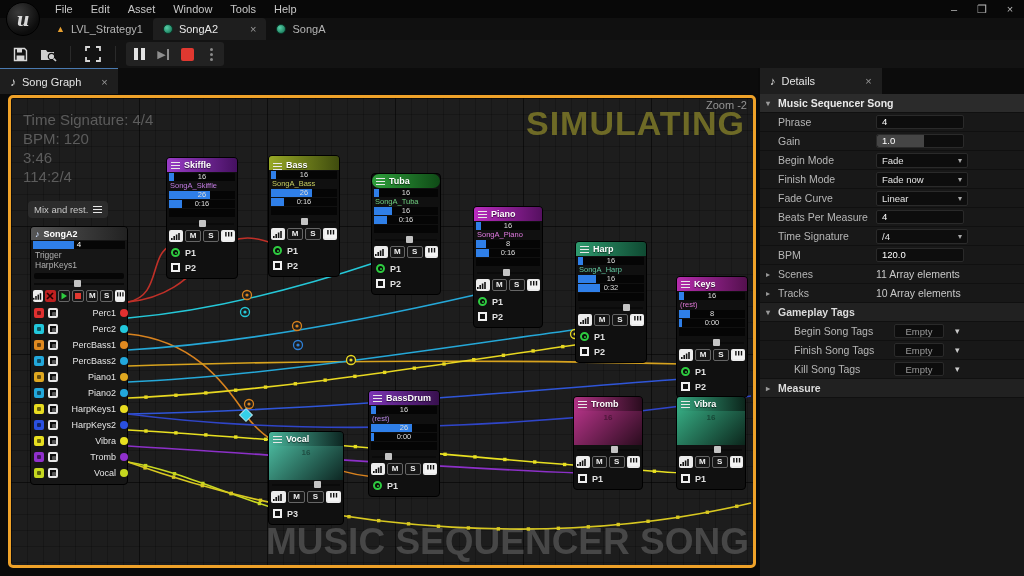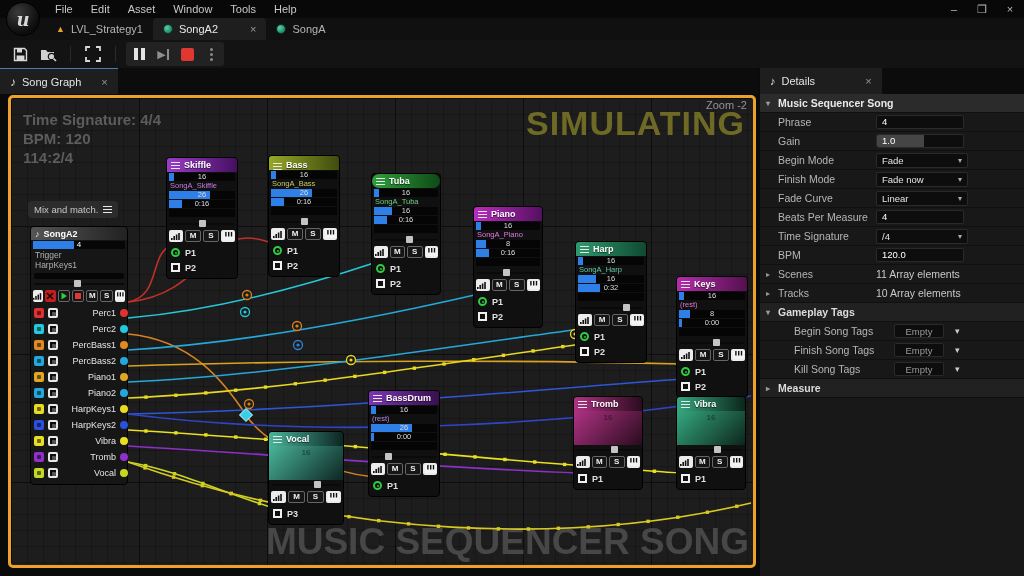--- a/index.html
+++ b/index.html
@@ -47,21 +47,21 @@
 
   
   .graph{position:absolute;left:8px;top:27px;width:748px;height:473px;border:3px solid #efa229;border-radius:5px;overflow:hidden;
          background-color:#1d1d1d;
          background-image:
            linear-gradient(rgba(0,0,0,.22) 1px,transparent 1px),
            linear-gradient(90deg,rgba(0,0,0,.22) 1px,transparent 1px),
            linear-gradient(rgba(0,0,0,.4) 1px,transparent 1px),
            linear-gradient(90deg,rgba(0,0,0,.4) 1px,transparent 1px);
          background-size:16px 16px,16px 16px,128px 128px,128px 128px;}
-  .hud{position:absolute;left:12px;top:12px;font-size:15px;font-weight:bold;color:#5c5c5c;line-height:19px;}
+  .hud{position:absolute;left:12px;top:12px;font-size:15px;font-weight:normal;color:#5c5c5c;line-height:19px;}
   .zoom-label{position:absolute;right:6px;top:1px;font-size:11px;color:#949494;}
   .simulating{position:absolute;right:8px;top:6px;font-size:34px;font-weight:800;color:#6e6a26;letter-spacing:1px;}
   .watermark{position:absolute;right:4px;bottom:2px;font-size:37px;font-weight:800;color:#474747;white-space:nowrap;}
   .comment-bubble{position:absolute;left:17px;top:103px;background:#2c2c2c;border-radius:4px;padding:3px 6px;font-size:9.5px;color:#c8c8c8;display:flex;align-items:center;gap:5px;}
   .wires{position:absolute;left:0;top:0;z-index:1;}
 
   
   .song-node{position:absolute;left:19px;top:128px;width:98px;background:#161616;border:1px solid #000;border-radius:4px;z-index:3;font-size:9px;}
   .song-head{height:13px;background:linear-gradient(90deg,#555,#222);display:flex;align-items:center;gap:4px;padding:0 4px;border-radius:3px 3px 0 0;}
   .song-head .t{color:#fff;font-weight:bold;font-size:9px;}
@@ -325,28 +325,29 @@
           <g>
             <circle cx="564" cy="236" r="4.5" fill="#1d1d1d" stroke="#e8d821" stroke-width="1.3"></circle>
             <circle cx="564" cy="236" r="1.6" fill="#e8d821"></circle>
           </g>
           <rect x="230.5" y="312.5" width="9" height="9" fill="#35d0e8" stroke="#aeeaf8" stroke-width="1" transform="rotate(45 235 317)"></rect>
         </svg>
 
       <div class="hud">
         <div>Time Signature: 4/4</div>
         <div>BPM: 120</div>
+        <div>3:46</div>
         <div>114:2/4</div>
       </div>
       <div class="zoom-label">Zoom -2</div>
       <div class="simulating">SIMULATING</div>
       <div class="watermark">MUSIC SEQUENCER SONG</div>
 
       <div class="comment-bubble">
-        <span>Mix and match.</span>
+        <span>Mix and rest.</span>
         <span class="licon"></span>
       </div>
 
       <div class="song-node">
         <div class="song-head">
           <span style="color:#cfe0ff;font-size:9px;">♪</span>
           <span class="t">SongA2</span>
         </div>
         <div class="song-prog">
           <div class="fill" style="width: 45%;"></div>

